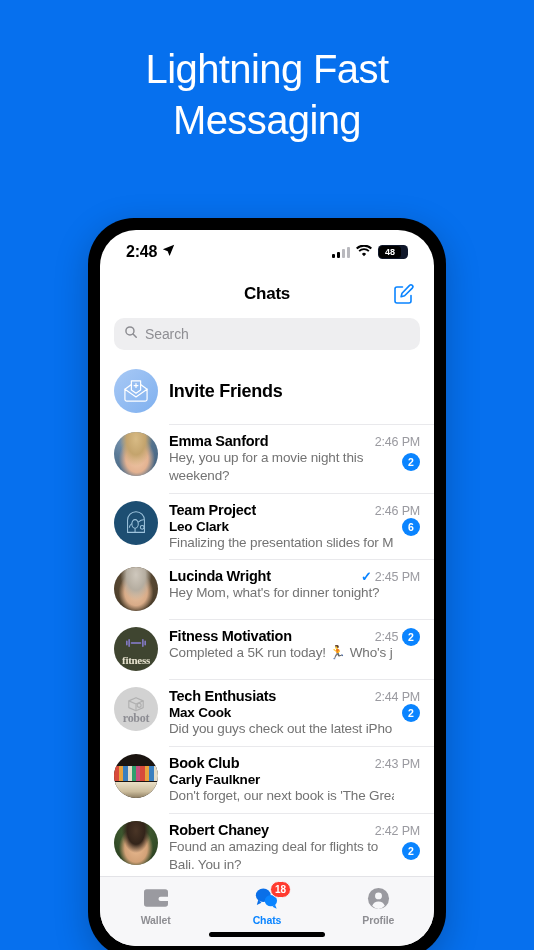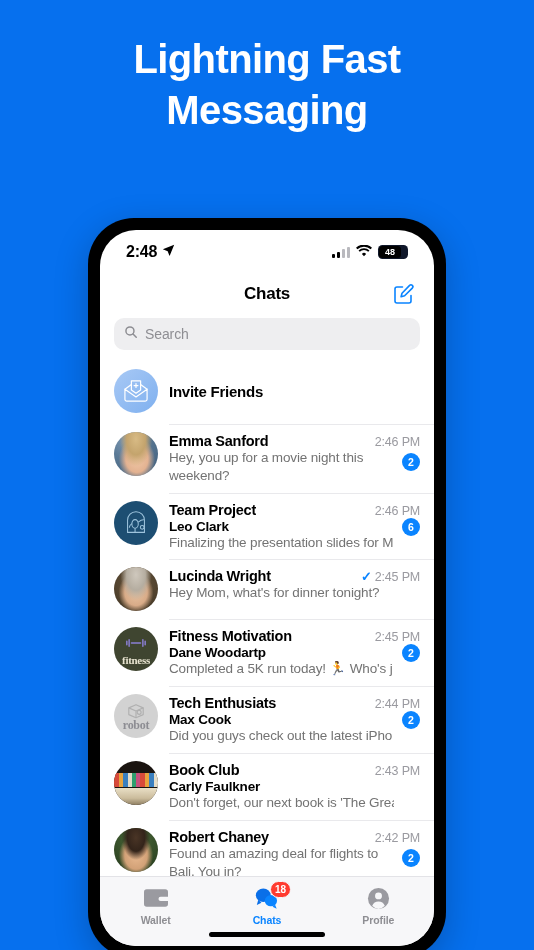--- a/index.html
+++ b/index.html
@@ -10,25 +10,25 @@
   body {
     background: #0670ee;
     font-family: "Liberation Sans", sans-serif;
     -webkit-font-smoothing: antialiased;
     position: relative;
   }
 
   
   .headline {
     position: absolute;
-    top: 34px; left: 0; right: 0;
+    top: 44px; left: 0; right: 0;
     text-align: center;
     color: #ffffff;
     font-size: 40px;
-    font-weight: 700;
+    font-weight: 400;
     line-height: 1.28;
     letter-spacing: -0.6px;
   }
   .headline .l2 { display: block; }
 
   
   .phone {
     position: absolute;
     left: 88px; top: 218px;
     width: 358px; height: 740px;
@@ -210,21 +210,21 @@
     font-weight: 700;
     display: flex;
     align-items: center;
     justify-content: center;
     padding: 0 5px;
     margin-top: 4px;
   }
   .badge.hidden { visibility: hidden; }
   .invite-row { align-items: center; padding-top: 11px; padding-bottom: 11px; }
   .invite-label {
-    font-size: 15px;
+    font-size: 18px;
     font-weight: 700;
     color: #000;
     letter-spacing: -0.25px;
   }
 
   
   .tabbar {
     flex: 0 0 70px;
     background: #f7f7f9;
     border-top: 1px solid #e3e3e7;
@@ -439,21 +439,20 @@
           </span>
           <span class="av-txt" style="color:#e7e3cf;">fitness</span>
         </div>
         <div class="row-body">
           <div class="row-top">
             <span class="r-name">Fitness Motivation</span>
             <span class="r-meta">
               <span class="r-time">2:45 PM</span>
             </span>
           </div>
-          <div class="r-sender">Dane Woodartp</div>
           <div class="r-preview-line">
             <span class="r-preview clip">Completed a 5K run today! 🏃 Who's j…</span>
             <span class="badge" style="margin-top:-16px;">2</span>
           </div>
         </div>
       </div>
 
       <div class="row">
         <div class="avatar">
           <span class="av-fill" style="background:#d2d2d2;"></span>

